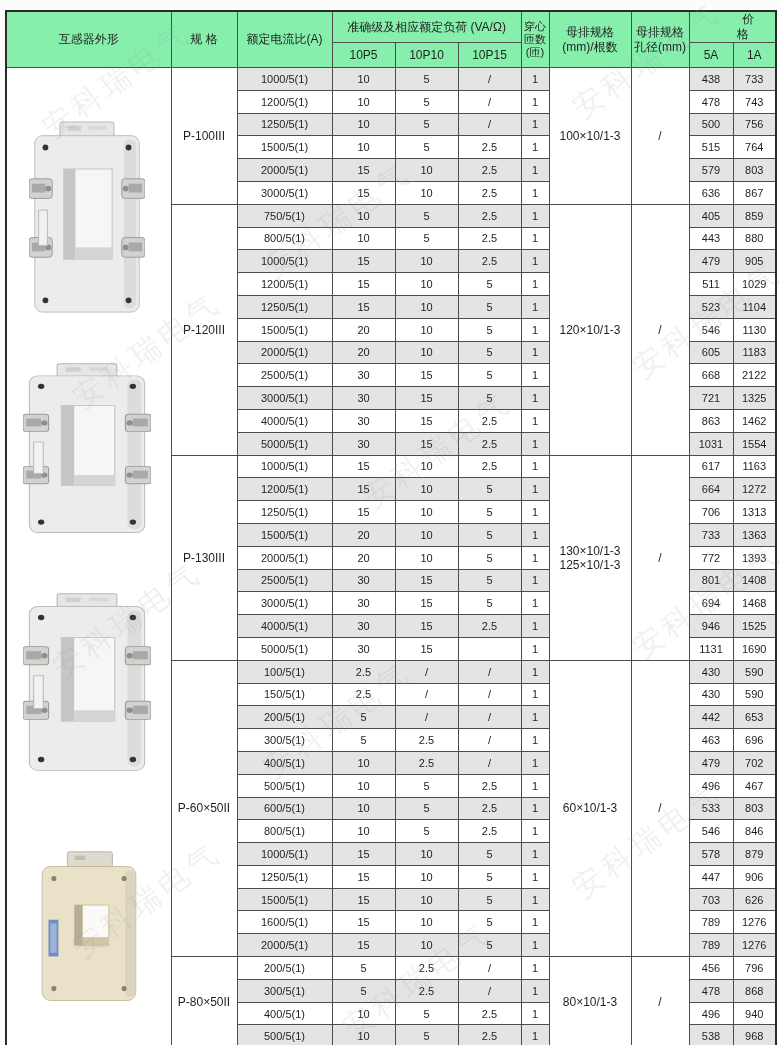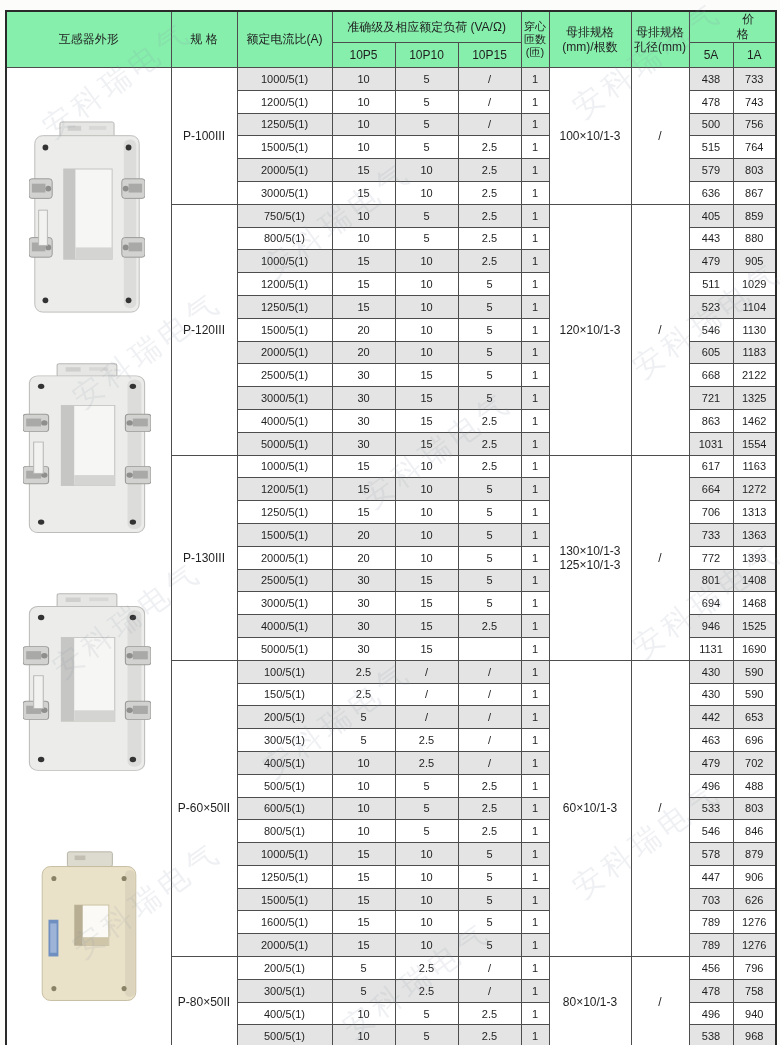--- a/index.html
+++ b/index.html
@@ -506,21 +506,21 @@
         <td class="c shade">479</td>
         <td class="c shade">702</td>
       </tr>
       <tr>
         <td class="c">500/5(1)</td>
         <td class="c">10</td>
         <td class="c">5</td>
         <td class="c">2.5</td>
         <td class="c">1</td>
         <td class="c">496</td>
-        <td class="c">488</td>
+        <td class="c">467</td>
       </tr>
       <tr>
         <td class="c shade">600/5(1)</td>
         <td class="c shade">10</td>
         <td class="c shade">5</td>
         <td class="c shade">2.5</td>
         <td class="c shade">1</td>
         <td class="c shade">533</td>
         <td class="c shade">803</td>
       </tr>
@@ -590,21 +590,21 @@
         <td class="c">456</td>
         <td class="c">796</td>
       </tr>
       <tr>
         <td class="c shade">300/5(1)</td>
         <td class="c shade">5</td>
         <td class="c shade">2.5</td>
         <td class="c shade">/</td>
         <td class="c shade">1</td>
         <td class="c shade">478</td>
-        <td class="c shade">758</td>
+        <td class="c shade">868</td>
       </tr>
       <tr>
         <td class="c">400/5(1)</td>
         <td class="c">10</td>
         <td class="c">5</td>
         <td class="c">2.5</td>
         <td class="c">1</td>
         <td class="c">496</td>
         <td class="c">940</td>
       </tr>

